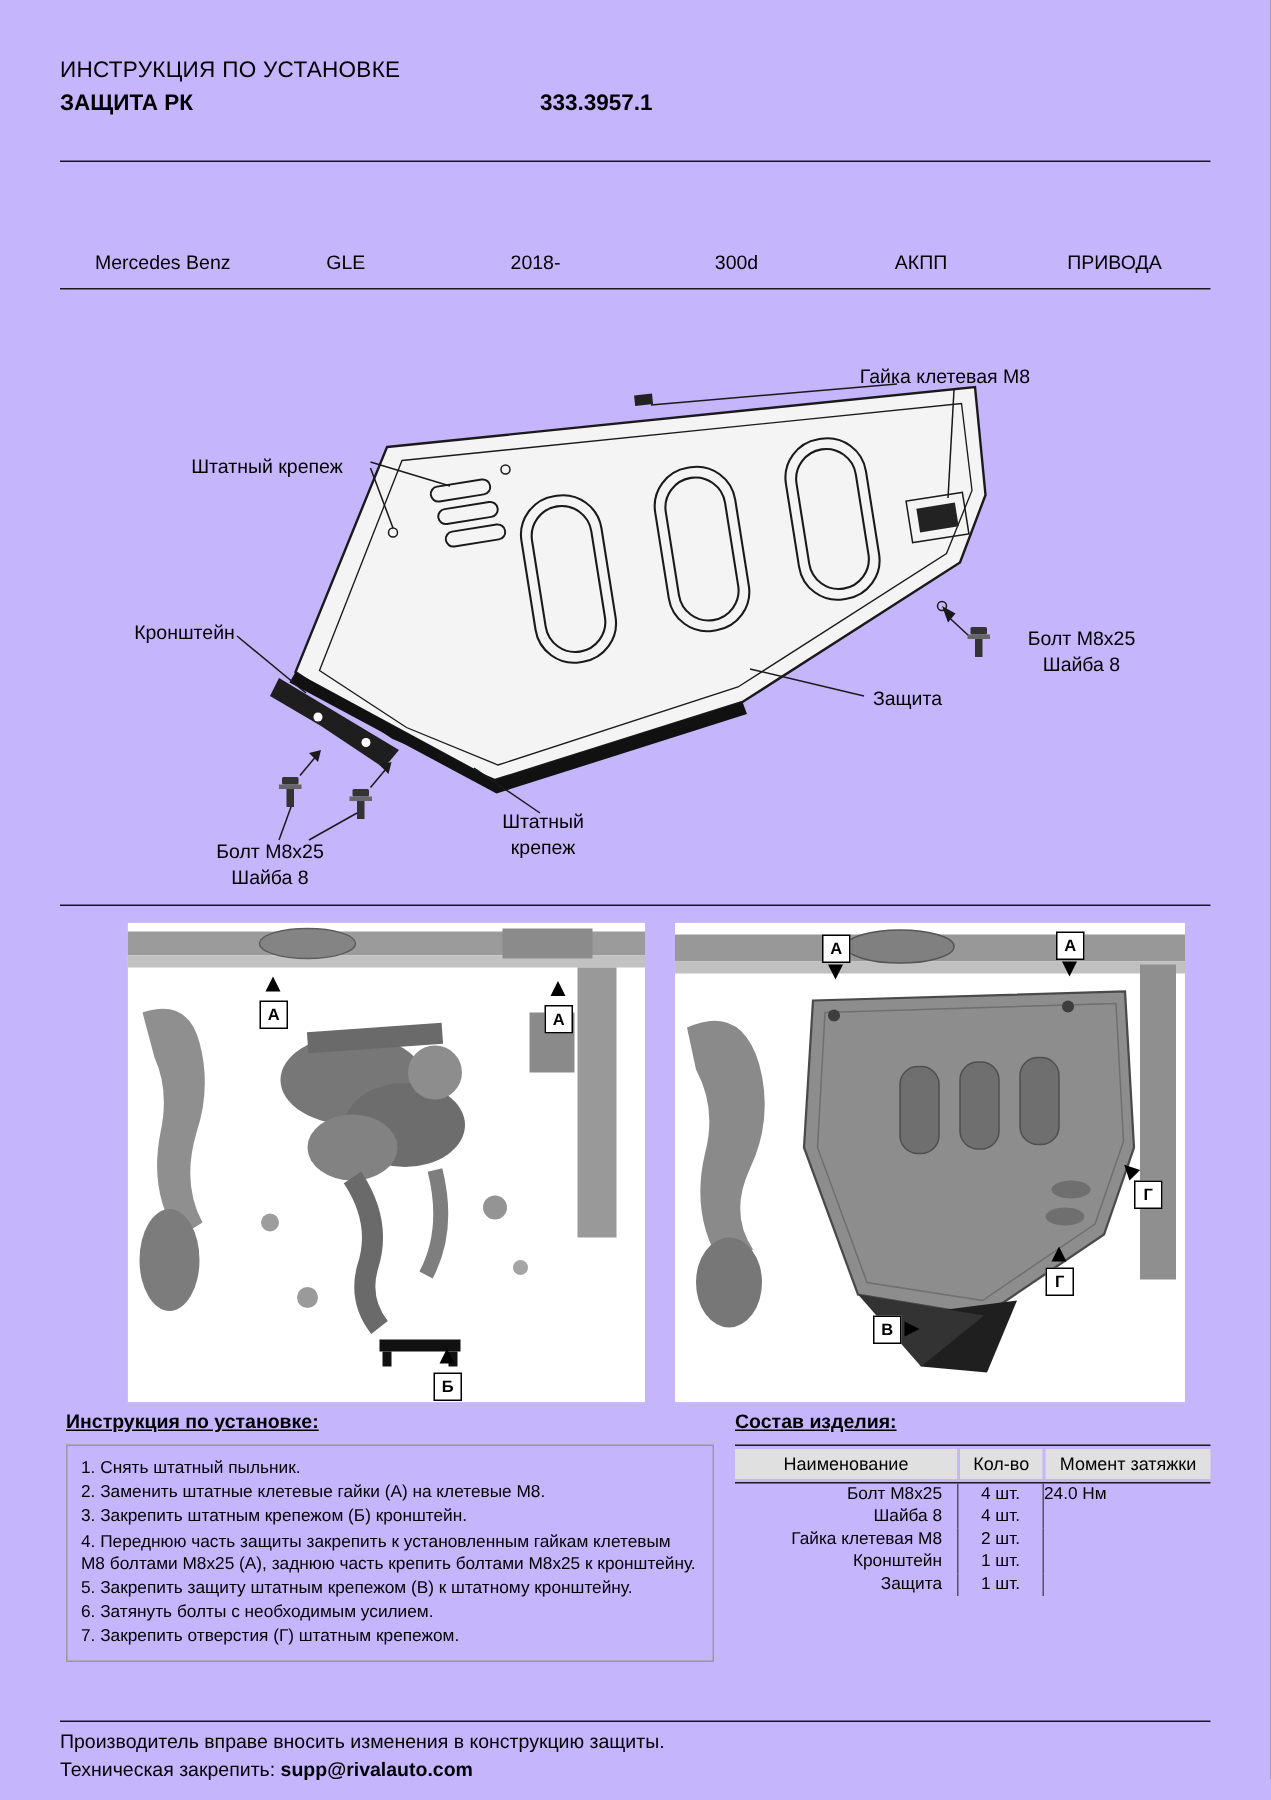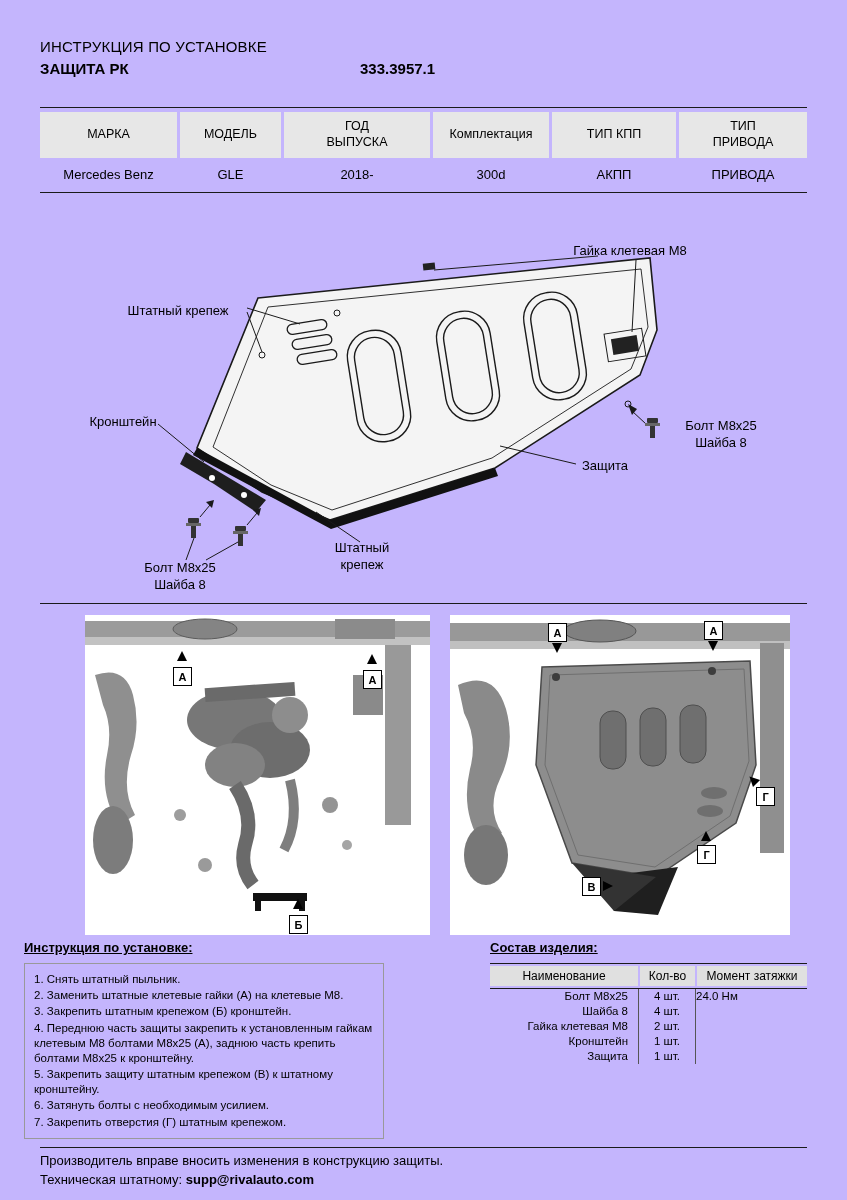--- a/index.html
+++ b/index.html
@@ -29,21 +29,21 @@
   .photo-left{left:85px;width:345px;}
   .photo-right{left:450px;width:340px;}
   .marker{position:absolute;width:17px;height:17px;background:#fff;border:1.6px solid #000;
     display:flex;align-items:center;justify-content:center;font-size:11px;font-weight:bold;z-index:3;}
   .arr{position:absolute;width:0;height:0;z-index:2;}
   .arr-up{border-left:5px solid transparent;border-right:5px solid transparent;border-bottom:10px solid #000;}
   .arr-down{border-left:5px solid transparent;border-right:5px solid transparent;border-top:10px solid #000;}
   .arr-right{border-top:5px solid transparent;border-bottom:5px solid transparent;border-left:10px solid #000;}
   .arr-upleft{border-left:5px solid transparent;border-right:5px solid transparent;border-bottom:10px solid #000;transform:rotate(-45deg);}
   
-  .instr{position:absolute;left:24px;top:940px;width:360px;}
+  .instr{position:absolute;left:44px;top:940px;width:432px;}
   .sec-title{font-size:13px;font-weight:bold;text-decoration:underline;margin:0 0 8px 0;}
   .steps{border:1px solid #999;padding:7px 9px;font-size:11.5px;line-height:1.32;}
   .steps div{margin:1px 0;}
   .parts{position:absolute;left:490px;top:940px;width:317px;}
   .parts-head{display:flex;gap:2px;margin-top:6px;border-top:1.2px solid #1a1a1a;padding-top:2px;}
   .parts-head>div{background:#e0e0e0;height:20px;display:flex;align-items:center;justify-content:center;font-size:12px;}
   .ph0{width:148px;}.ph1{width:55px;}.ph2{width:110px;}
   .parts-body{border-top:1.2px solid #1a1a1a;margin-top:2px;}
   .parts-row{display:flex;font-size:11.5px;line-height:15px;}
   .pc0{width:148px;text-align:right;padding-right:10px;box-sizing:border-box;}
@@ -57,30 +57,20 @@
 </head>
 <body>
 
 <div class="page">
 
   <div class="abs hdr-title">ИНСТРУКЦИЯ ПО УСТАНОВКЕ</div>
   <div class="abs hdr-sub">ЗАЩИТА РК</div>
   <div class="abs hdr-part">333.3957.1</div>
   <div class="rule" style="top:107px;"></div>
 
-  <div class="spec-row spec-head">
-    <div class="c0">МАРКА</div>
-    <div class="c1">МОДЕЛЬ</div>
-    <div class="c2">ГОД
-ВЫПУСКА</div>
-    <div class="c3">Комплектация</div>
-    <div class="c4">ТИП КПП</div>
-    <div class="c5">ТИП
-ПРИВОДА</div>
-  </div>
   <div class="spec-row spec-vals">
     <div class="c0">Mercedes Benz</div>
     <div class="c1">GLE</div>
     <div class="c2">2018-</div>
     <div class="c3">300d</div>
     <div class="c4">АКПП</div>
     <div class="c5">ПРИВОДА</div>
   </div>
   <div class="rule" style="top:192px;"></div>
 
@@ -281,16 +271,16 @@
         <div class="pc0">Защита</div>
         <div class="pc1">1 шт.</div>
         <div class="pc2"></div>
       </div>
     </div>
   </div>
 
   <div class="rule" style="top:1147px;"></div>
   <div class="abs foot1">Производитель вправе вносить изменения в конструкцию защиты.</div>
   <div class="abs foot2">
-    <span>Техническая штатному: </span><b>supp@rivalauto.com</b>
+    <span>Техническая закрепить: </span><b>supp@rivalauto.com</b>
   </div>
 
 </div>
 
 </body></html>

